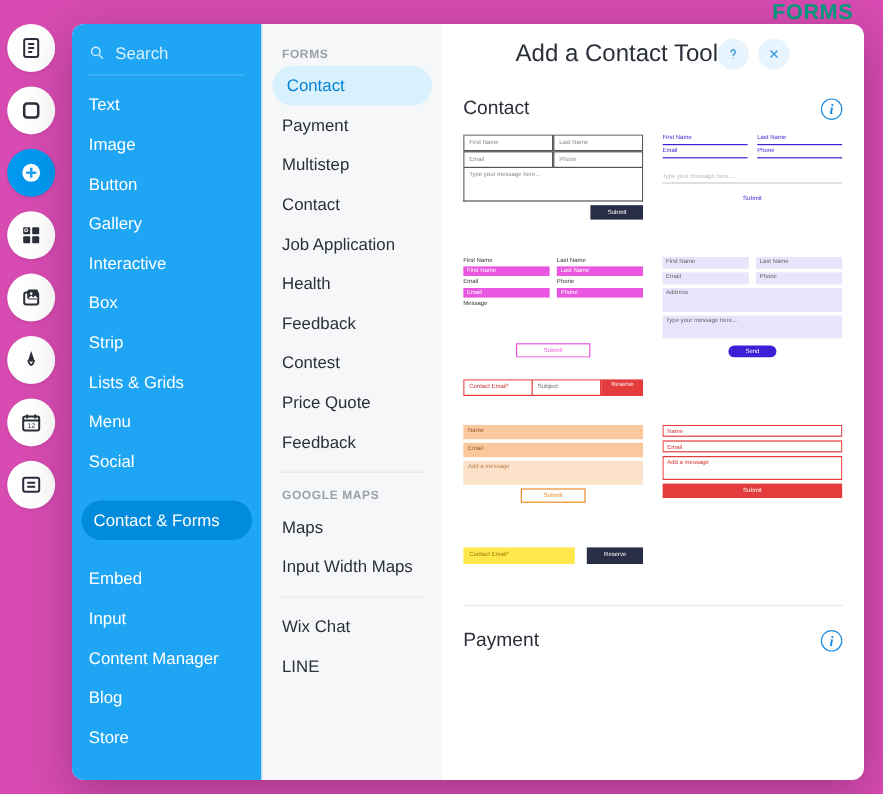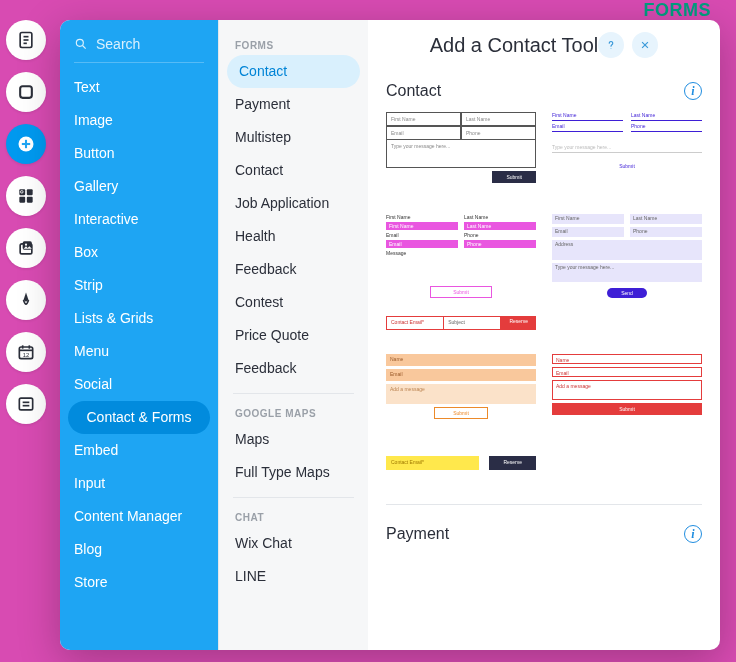--- a/index.html
+++ b/index.html
@@ -41,21 +41,21 @@
     background: transparent; border: none; color: #fff; font-size: 14px;
     outline: none; width: 100%;
   }
   .search-input::placeholder { color: #d9f0fd; }
   .col1 hr { border: none; border-top: 1px solid rgba(255,255,255,0.25); margin: 0 14px 8px; }
   .col1-item {
     padding: 6px 14px; font-size: 14px; cursor: pointer;
     line-height: 1.5;
   }
   .col1-item.selected {
-    background: #018bdd; border-radius: 18px; margin: 0 8px; padding: 6px 10px; text-align: center;
+    background: #018bdd; border-radius: 18px; margin: 16px 8px; padding: 6px 10px;
   }
 
   
   .col2 {
     width: 150px; background: #f6f7f8; border-left: 1px solid #e3e6ea;
     padding: 14px 0; overflow-y: auto;
   }
   .col2-heading {
     font-size: 10px; font-weight: 700; color: #9aa0a8; letter-spacing: 0.5px;
     padding: 6px 16px 4px;
@@ -240,23 +240,22 @@
         <div class="col2-item">Contact</div>
         <div class="col2-item">Job Application</div>
         <div class="col2-item">Health</div>
         <div class="col2-item">Feedback</div>
         <div class="col2-item">Contest</div>
         <div class="col2-item">Price Quote</div>
         <div class="col2-item">Feedback</div>
         <hr>
         <div class="col2-heading">GOOGLE MAPS</div>
         <div class="col2-item">Maps</div>
-        <div class="col2-item">Full Type Maps</div>
+        <div class="col2-item">Input Width Maps</div>
         <hr>
-        <div class="col2-heading">CHAT</div>
         <div class="col2-item">Wix Chat</div>
         <div class="col2-item">LINE</div>
       </div>
   </div>
 
   <div class="col3">
     <div class="col3-header">
       <div class="col3-title">Add a Contact Tool</div>
       <div class="head-icons">
         <div class="circle-btn">

